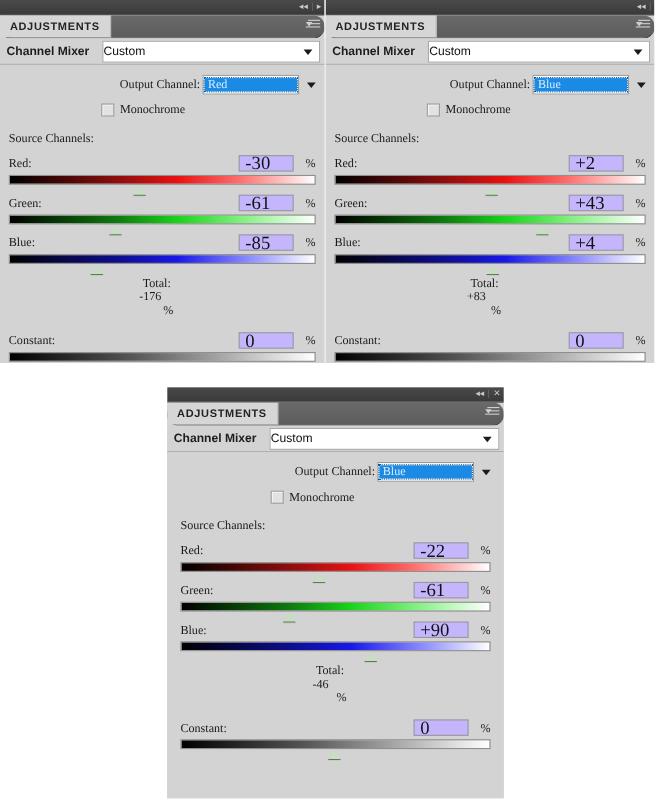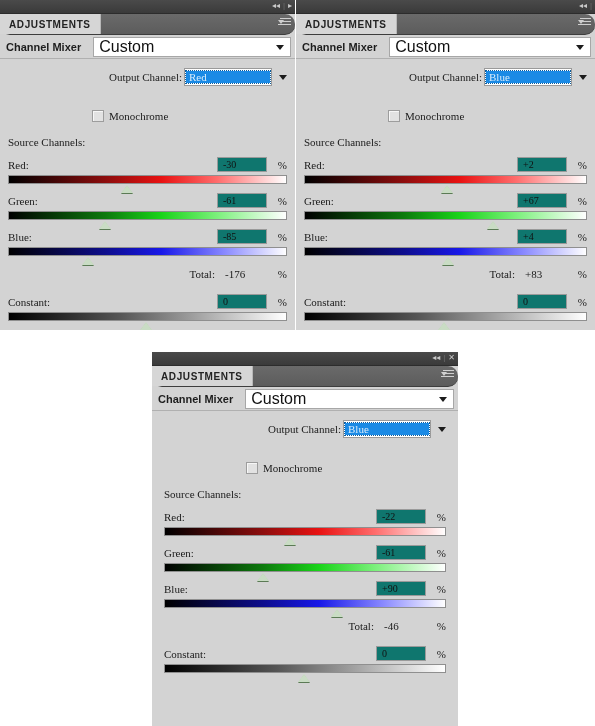--- a/index.html
+++ b/index.html
@@ -70,21 +70,21 @@
   }
   .preset-label{
     font-size:11px;font-weight:bold;color:#1d1d1d;
     padding-left:6px;padding-right:12px;white-space:nowrap;
   }
   .preset-select{
     flex:1;height:18px;margin-right:4px;
     background:#ffffff;border:1px solid #a7a7a7;
     position:relative;display:flex;align-items:center;
   }
-  .preset-select .val{padding-left:5px;font-size:16px;color:#111;}
+  .preset-select .val{font-size:11px;color:#111;}
   .caret{
     position:absolute;right:6px;top:50%;margin-top:-2px;
     width:0;height:0;border-left:4px solid transparent;
     border-right:4px solid transparent;border-top:5px solid #1b1b1b;
   }
 
   
   .pbody{position:relative;background:#d3d3d3;padding:0;font-family:Liberation Serif, serif;}
 
   .row-output{
@@ -107,37 +107,36 @@
   }
   .out-caret{
     width:0;height:0;margin-left:7px;
     border-left:4px solid transparent;border-right:4px solid transparent;
     border-top:5px solid #1b1b1b;
   }
 
   .row-mono{
     display:flex;align-items:flex-end;
     padding-top:8px;
-    margin-top:16px;
   }
   .checkbox{
     width:10px;height:10px;background:#e2e2e2;
     border:1px solid #9d9d9d;margin-right:5px;
     box-shadow:inset 1px 1px 0 #f7f7f7;
   }
 
   .src-title{padding-top:14px;font-size:11px;color:#1a1a1a;}
 
   .ch{padding-top:9px;}
   .ch-top{display:flex;align-items:center;}
   .ch-name{font-size:11px;color:#1a1a1a;flex:0 0 auto;}
   .spacer{flex:1;}
   .numfield{
-    width:50px;height:15px;background:#0f766e;border:1px solid #9a9a9a;
-    font-size:10px;color:#111;display:flex;align-items:center;
+    width:50px;height:15px;background:#c4b5fd;border:1px solid #9a9a9a;
+    font-size:17px;color:#111;display:flex;align-items:center;
     padding-left:5px;box-sizing:border-box;
   }
   .pct{width:16px;text-align:right;font-size:11px;color:#1a1a1a;padding-left:4px;}
 
   .track{
     position:relative;height:9px;margin-top:3px;
     border:1px solid #8f8f8f;box-sizing:border-box;
   }
   .track.red{background:linear-gradient(to right,#000000 0%,#8d0d0d 35%,#e81212 55%,#ff6c6c 75%,#ffffff 100%);}
   .track.green{background:linear-gradient(to right,#000000 0%,#0d7a0d 35%,#19d419 55%,#7bf07b 75%,#ffffff 100%);}
@@ -154,21 +153,21 @@
   }
   .thumb::after{
     content:"";position:absolute;left:-6px;top:0;
     width:0;height:0;
     border-left:6px solid transparent;border-right:6px solid transparent;
     border-bottom:8px solid transparent;
   }
 
   .totalrow{
     display:flex;align-items:center;justify-content:flex-end;
-    padding-top:12px;font-size:11px;color:#1a1a1a;
+    padding-top:12px;font-size:11px;color:#1a1a1a;flex-direction:column;
   }
   .totalrow .tlabel{padding-right:10px;}
   .totalrow .tval{min-width:42px;text-align:left;}
   .totalrow .tpct{width:16px;text-align:right;padding-left:4px;}
 
   .const{padding-top:14px;}
 </style>
 </head>
 <body>
 
@@ -305,21 +304,21 @@
           <span class="pct">%</span>
         </div>
         <div class="track red">
           <div class="thumb" style="left: 50.5%;"></div>
         </div>
       </div>
       <div class="ch">
         <div class="ch-top">
           <span class="ch-name">Green:</span>
           <span class="spacer"></span>
-          <div class="numfield">+67</div>
+          <div class="numfield">+43</div>
           <span class="pct">%</span>
         </div>
         <div class="track green">
           <div class="thumb" style="left: 67%;"></div>
         </div>
       </div>
       <div class="ch">
         <div class="ch-top">
           <span class="ch-name">Blue:</span>
           <span class="spacer"></span>

